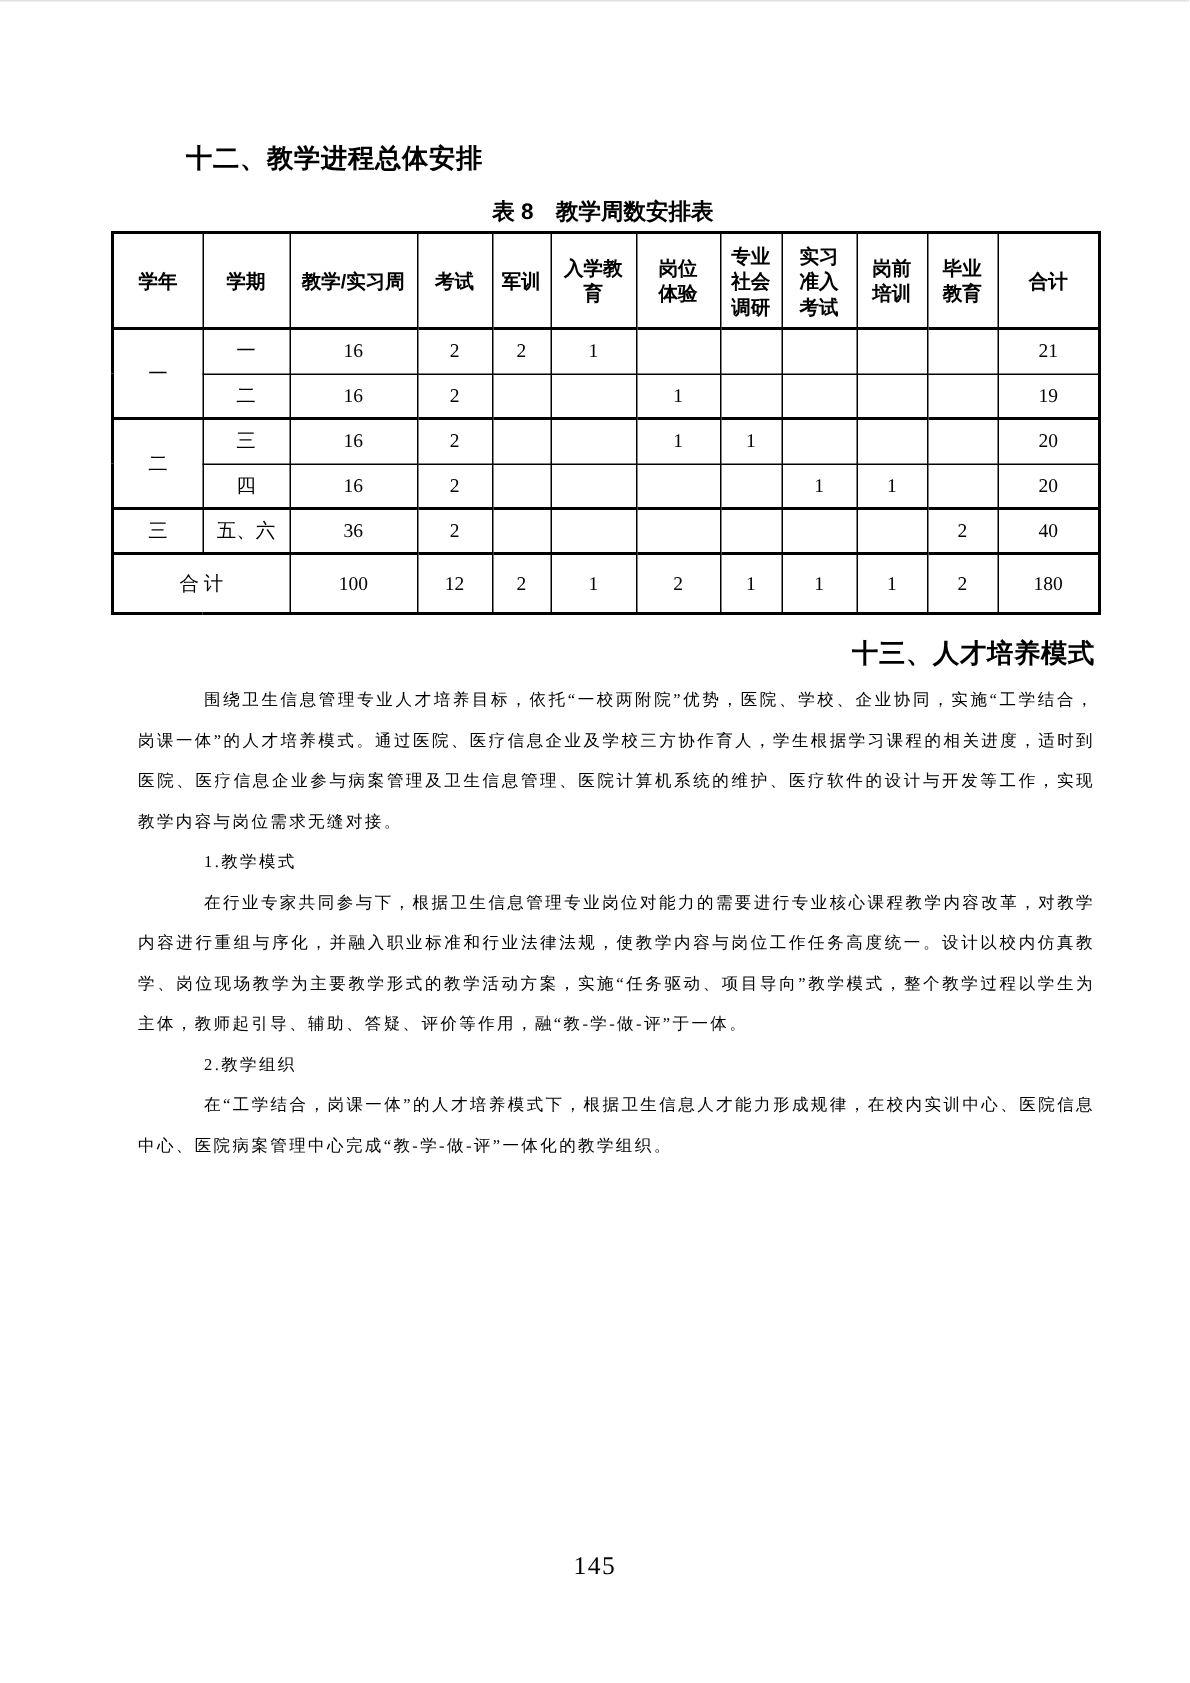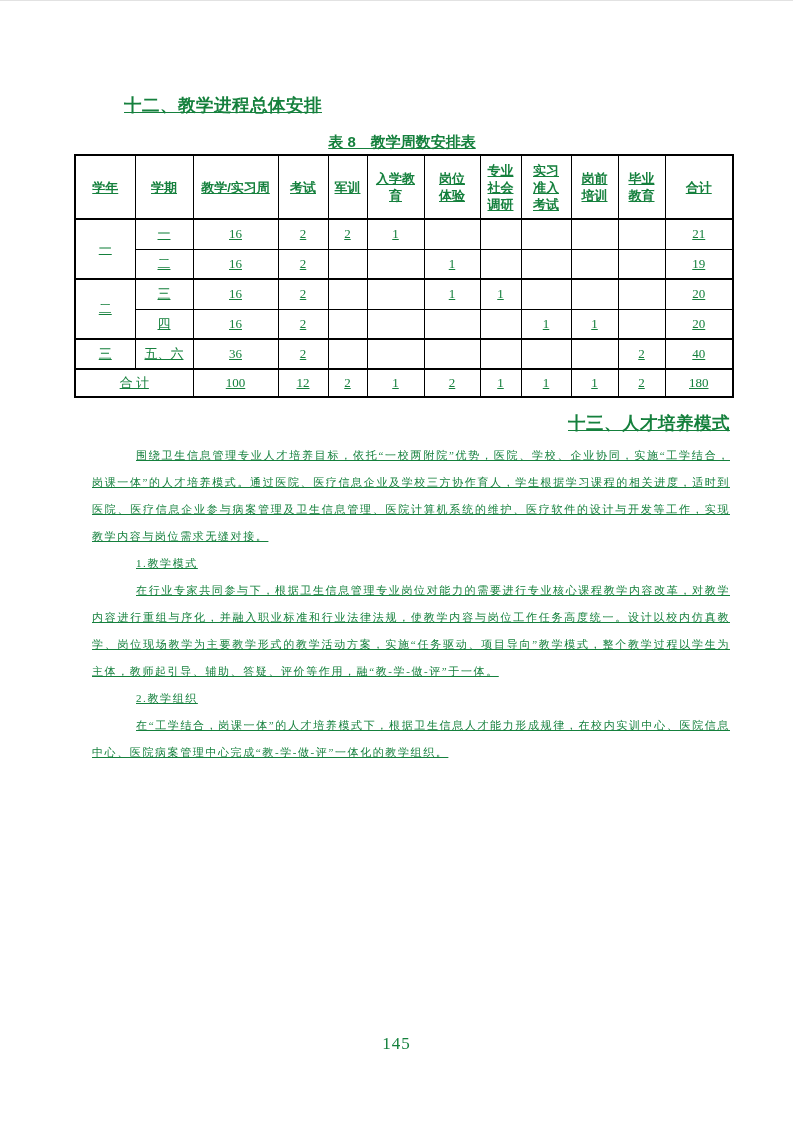--- a/index.html
+++ b/index.html
@@ -3,25 +3,24 @@
 <meta charset="utf-8">
 <style>
   * { margin: 0; padding: 0; box-sizing: border-box; }
   html, body { background: #ffffff; }
   .page {
     position: relative;
     width: 793px;
     height: 1122px;
     margin: 0 auto;
     background: #ffffff;
-    color: #15803d;
+    color: #000000;
     border-top: 1px solid #e2e2e2;
     font-family: "Liberation Serif", "DejaVu Serif", serif;
     overflow: hidden;
-    text-decoration: underline;
   }
   .content {
     padding: 93px 63px 0 74px; 
   }
   .sec-heading {
     font-family: "Liberation Sans", "DejaVu Sans", sans-serif;
     font-weight: bold;
     font-size: 17.5px;
     line-height: 23px;
     margin-left: 50px;
@@ -56,21 +55,21 @@
     white-space: pre-line;
     border-bottom: 2px solid #000;
     height: 64px;
   }
   .wtable tbody td {
     font-size: 13px;
     line-height: 16px;
     height: 30px;
   }
   .wtable tr.group-end > td, .wtable td.vspan { border-bottom: 2px solid #000; }
-  .wtable tr.total-row > td { height: 28px; }
+  .wtable tr.total-row > td { height: 40px; }
   .body-text { margin-top: 13px; }
   .para {
     font-size: 11px;
     line-height: 27px;
     letter-spacing: 1.6px;
     text-align: justify;
     text-indent: 44px;
     margin-left: 18px;
   }
   .sec13-heading { margin-top: 14px; margin-bottom: 7px; text-align: right; }

